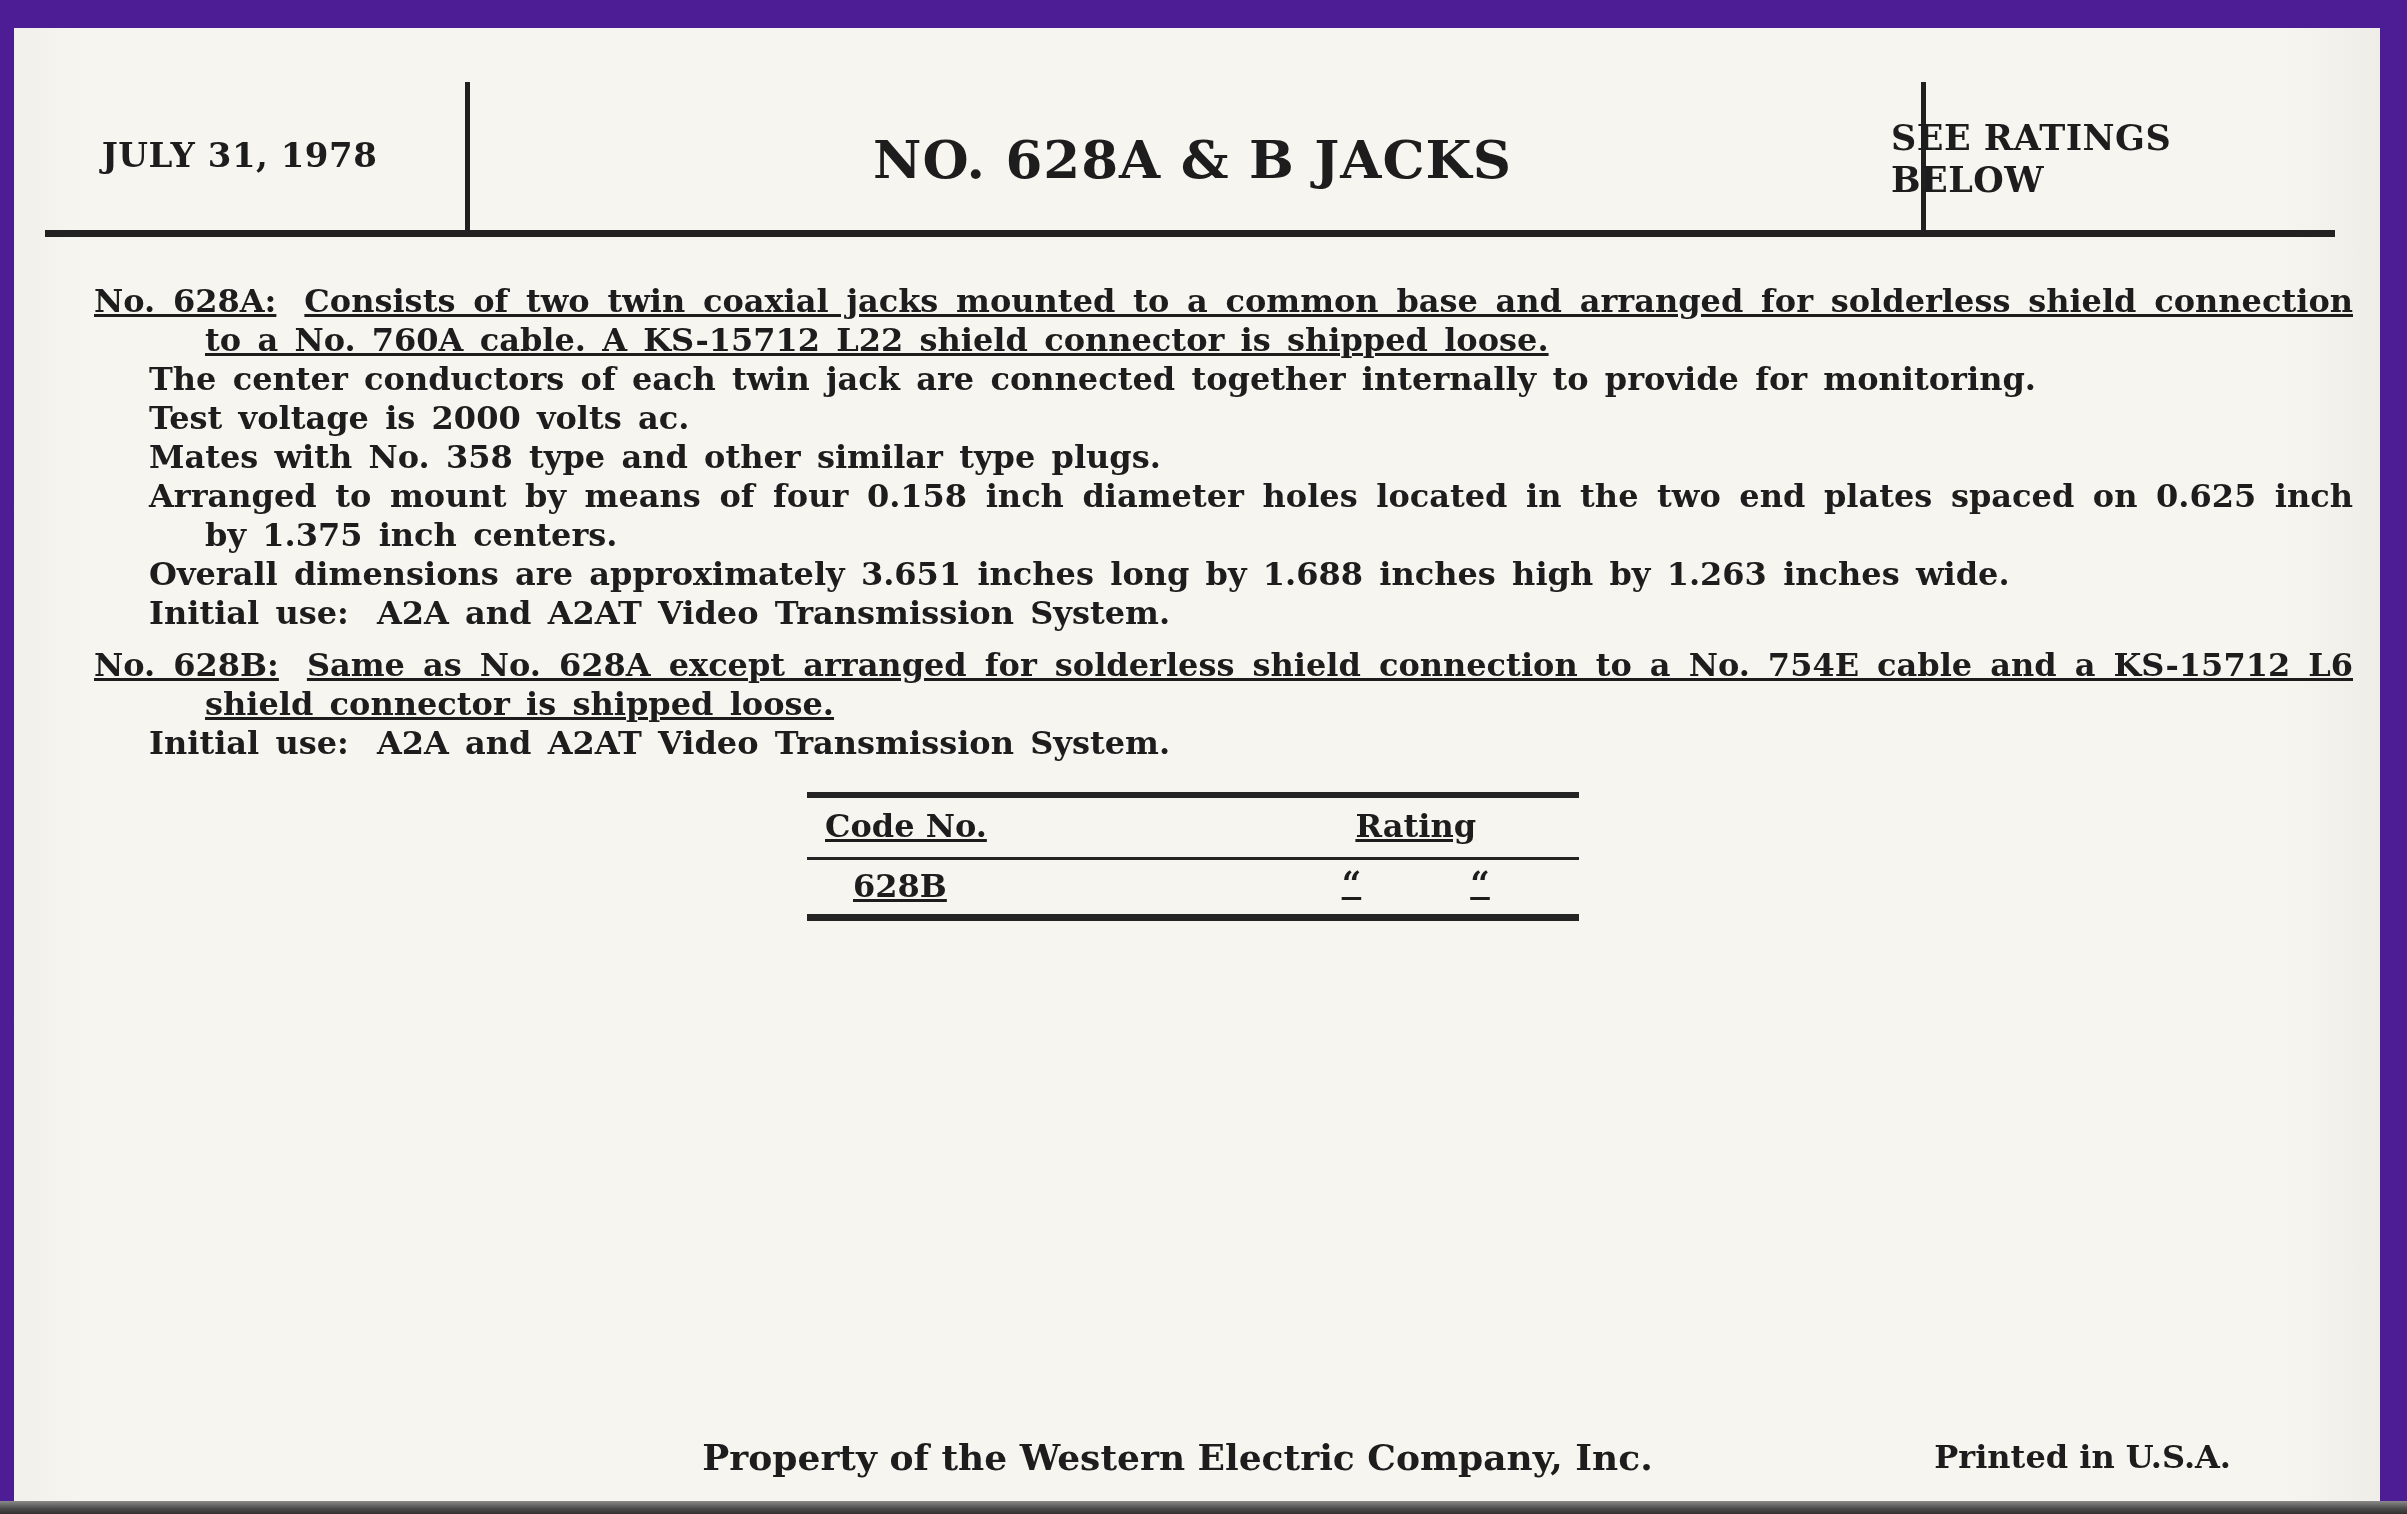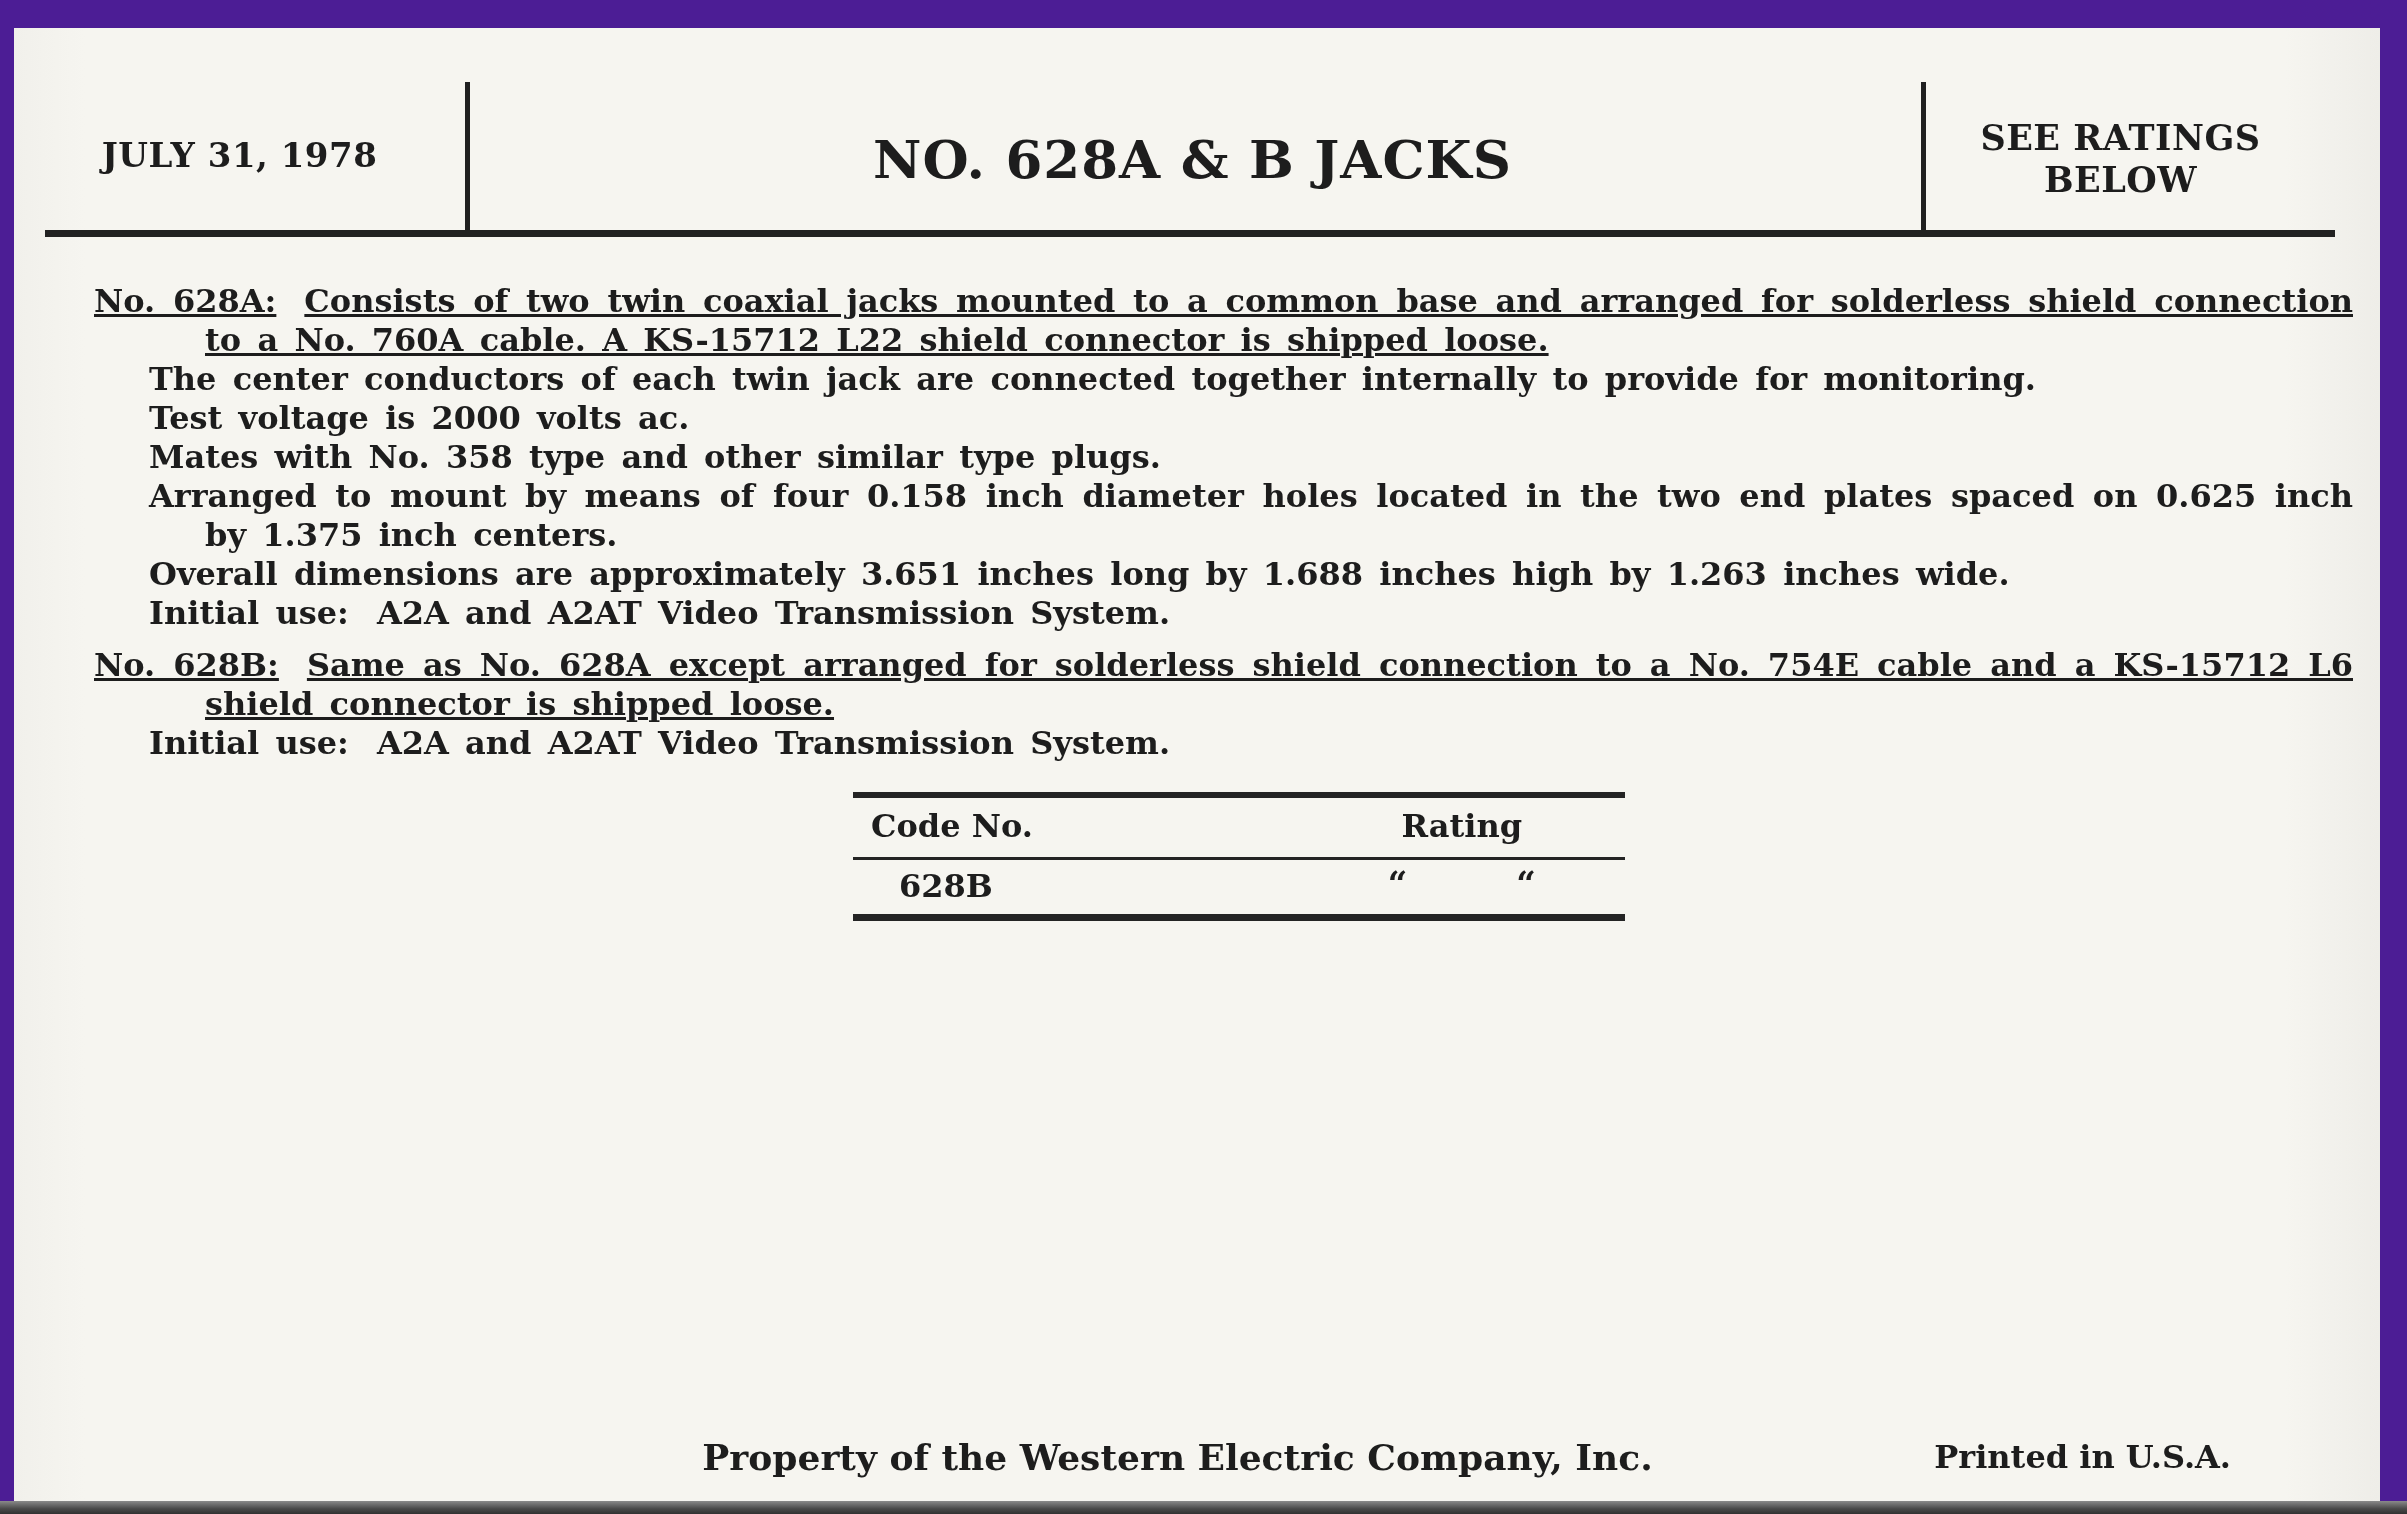--- a/index.html
+++ b/index.html
@@ -19,44 +19,45 @@
     position:absolute; left:0; top:109px; width:451px;
     text-align:center; font-size:34px; line-height:36px; letter-spacing:0.5px;
   }
   .header-title {
     position:absolute; left:451px; top:103px; width:1455px; margin:0;
     text-align:center; font-size:53px; line-height:57px; letter-spacing:1px;
     font-weight:700;
   }
   .header-note {
     position:absolute; left:1877px; top:89px; width:459px;
-    text-align:center; font-size:35px; line-height:42px; letter-spacing:0.5px;
+    text-align:left; font-size:35px; line-height:42px; letter-spacing:0.5px;
   }
   .vline { position:absolute; top:54px; width:5px; height:149px; background:#202020; }
   .vline-left  { left:451px; }
   .vline-right { left:1907px; }
   .header-rule {
     position:absolute; left:31px; top:202px; width:2290px; height:7px;
     background:#222222;
   }
   
   .doc-body {
     position:absolute; left:80px; top:254px; width:2259px;
     font-size:32px; line-height:39px; word-spacing:0.16em;
   }
   .para { margin:0; text-align:justify; }
   .para-main { padding-left:111px; text-indent:-111px;text-decoration:underline; }
   .para-sub  { padding-left:111px; text-indent:-56px; }
   .gap-top   { margin-top:13px; }
   .para .label { margin-right:28px; }
   
   .ratings-table {
-    position:absolute; left:839px; top:764px; width:772px;
+    position:absolute; left:793px; top:764px; width:772px;
     border-top:6px solid #242424; border-bottom:7px solid #242424;
     font-size:32px;
+    text-decoration:underline;
   }
   .t-head {
     display:flex; padding:9px 0 12px;
     border-bottom:3px solid #242424;
   }
   .t-col.code { width:446px; box-sizing:border-box; padding-left:18px; }
   .t-col.rating { width:327px; text-align:center; }
   .t-body { padding:8px 0 10px; }
   .t-row { display:flex; line-height:36px; }
   .t-row .t-col.code { padding-left:46px; }

